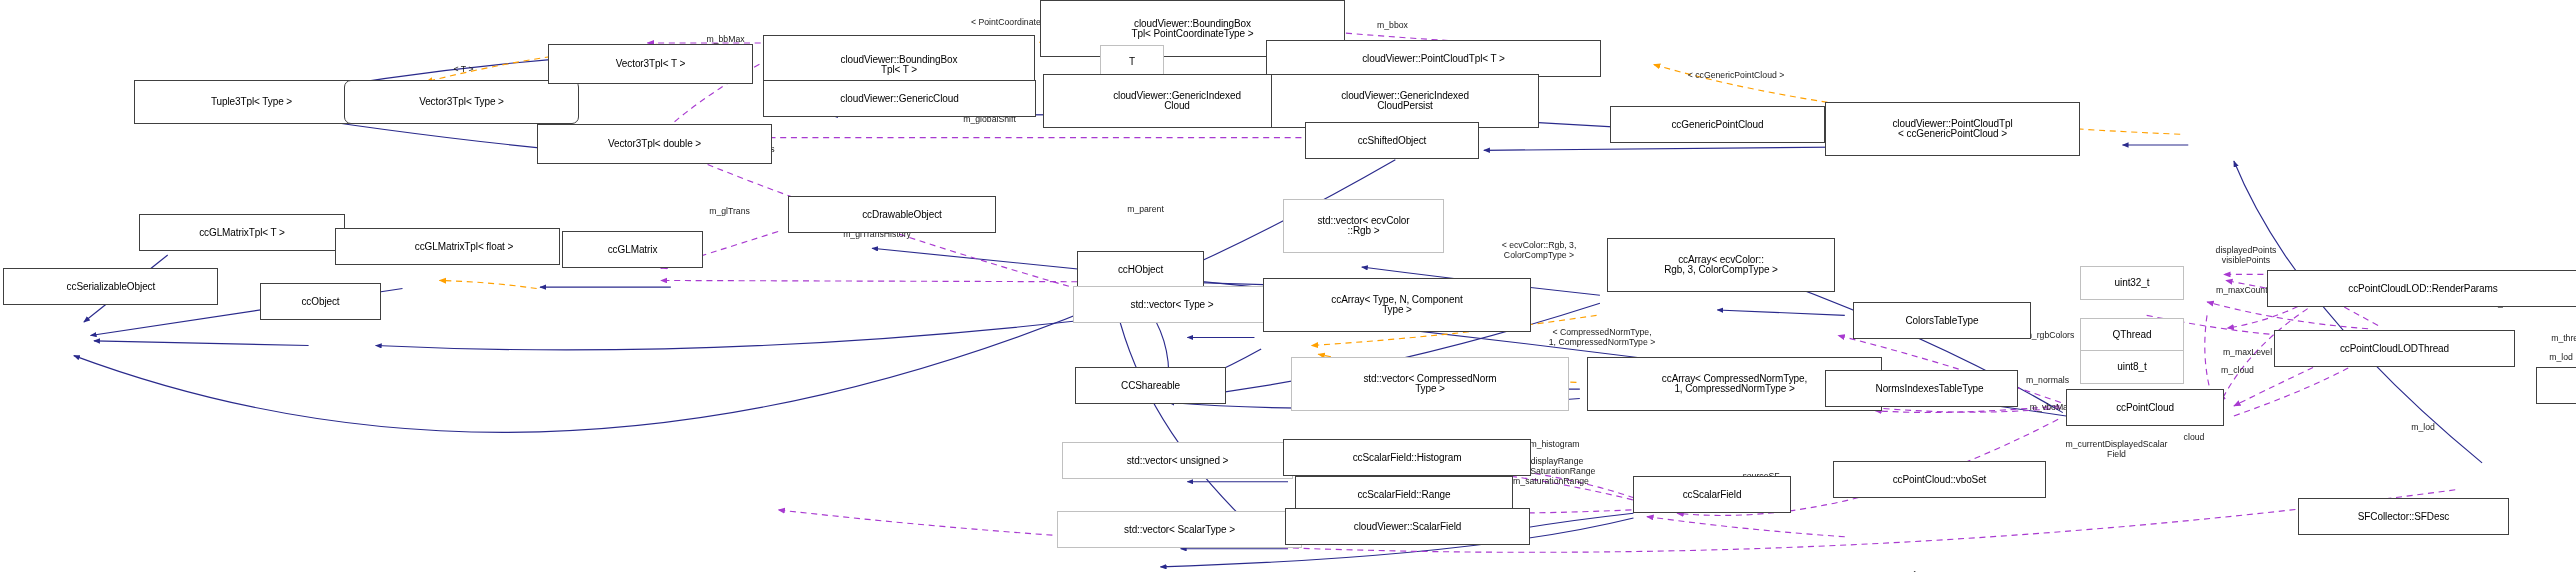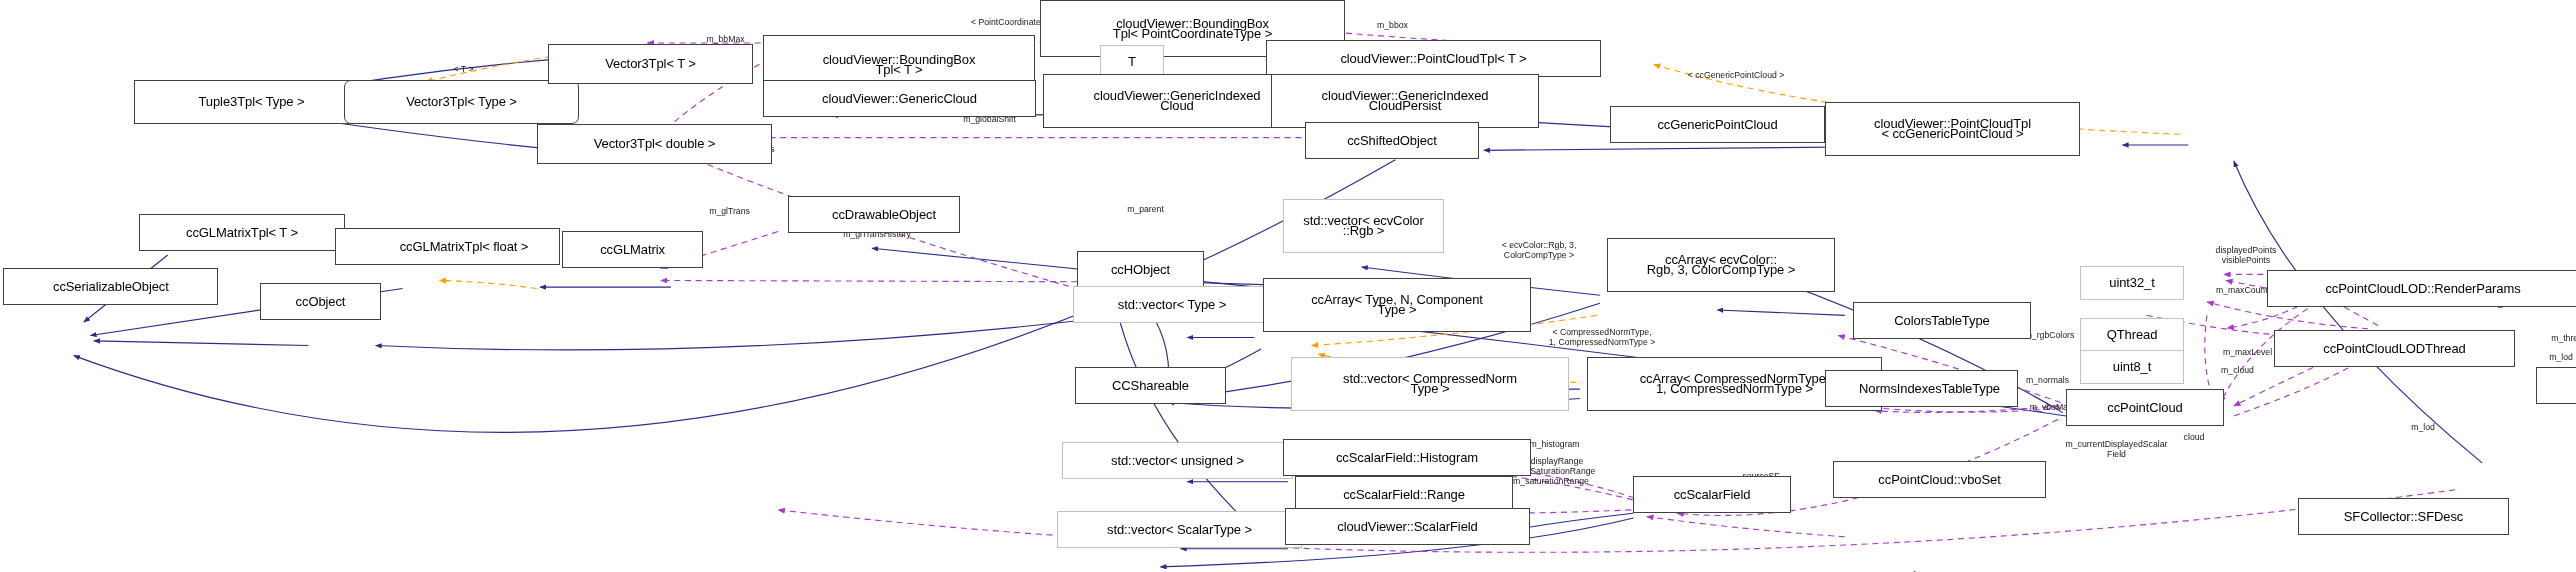--- a/index.html
+++ b/index.html
@@ -26,21 +26,21 @@
   }
   .node {
     position: absolute;
     box-sizing: border-box;
     display: flex;
     align-items: center;
     justify-content: center;
     text-align: center;
     background: #ffffff;
     color: #000000;
-    font-size: 13px;
+    font-size: 10px;
     line-height: 10px;
     letter-spacing: -0.1px;
     white-space: pre-line;
     z-index: 5;
   }
   .node.solid {
     border: 1.1px solid #404040;
   }
   .node.light {
     border: 0.8px solid #c0c0c0;
@@ -249,21 +249,21 @@
 CloudPersist</div>
       <div class="node solid" style="left: 1610px; top: 106px; width: 215px; height: 37px;">ccGenericPointCloud</div>
       <div class="node solid" style="left: 1825px; top: 102px; width: 255px; height: 54px;">cloudViewer::PointCloudTpl
 &lt; ccGenericPointCloud &gt;</div>
       <div class="node solid" style="left: 1305px; top: 122px; width: 174px; height: 37px;">ccShiftedObject</div>
       <div class="node solid" style="left: 139px; top: 214px; width: 206px; height: 37px;">ccGLMatrixTpl&lt; T &gt;</div>
       <div class="node solid" style="left: 335px; top: 228px; width: 225px; height: 37px; padding-left: 33px;">ccGLMatrixTpl&lt; float &gt;</div>
       <div class="node solid" style="left: 562px; top: 231px; width: 141px; height: 37px;">ccGLMatrix</div>
       <div class="node solid" style="left: 3.4px; top: 268px; width: 215px; height: 37px;">ccSerializableObject</div>
       <div class="node solid" style="left: 260px; top: 283px; width: 121px; height: 37px;">ccObject</div>
-      <div class="node solid" style="left: 788px; top: 196px; width: 172px; height: 37px; padding-left: 20px;">ccDrawableObject</div>
+      <div class="node solid" style="left: 788px; top: 196px; width: 208px; height: 37px; padding-left: 20px;">ccDrawableObject</div>
       <div class="node solid" style="left: 1077px; top: 231px; width: 127px; height: 37px; margin-top: 20px;">ccHObject</div>
       <div class="node light" style="left: 1283px; top: 199px; width: 161px; height: 54px;">std::vector&lt; ecvColor
 ::Rgb &gt;</div>
       <div class="node solid" style="left: 1607px; top: 238px; width: 228px; height: 54px;">ccArray&lt; ecvColor::
 Rgb, 3, ColorCompType &gt;</div>
       <div class="node light" style="left: 1073px; top: 286px; width: 198px; height: 37px;">std::vector&lt; Type &gt;</div>
       <div class="node solid" style="left: 1263px; top: 278px; width: 268px; height: 54px;">ccArray&lt; Type, N, Component
 Type &gt;</div>
       <div class="node solid" style="left: 1853px; top: 302px; width: 178px; height: 37px;">ColorsTableType</div>
       <div class="node solid" style="left: 1075px; top: 367px; width: 151px; height: 37px;">CCShareable</div>

